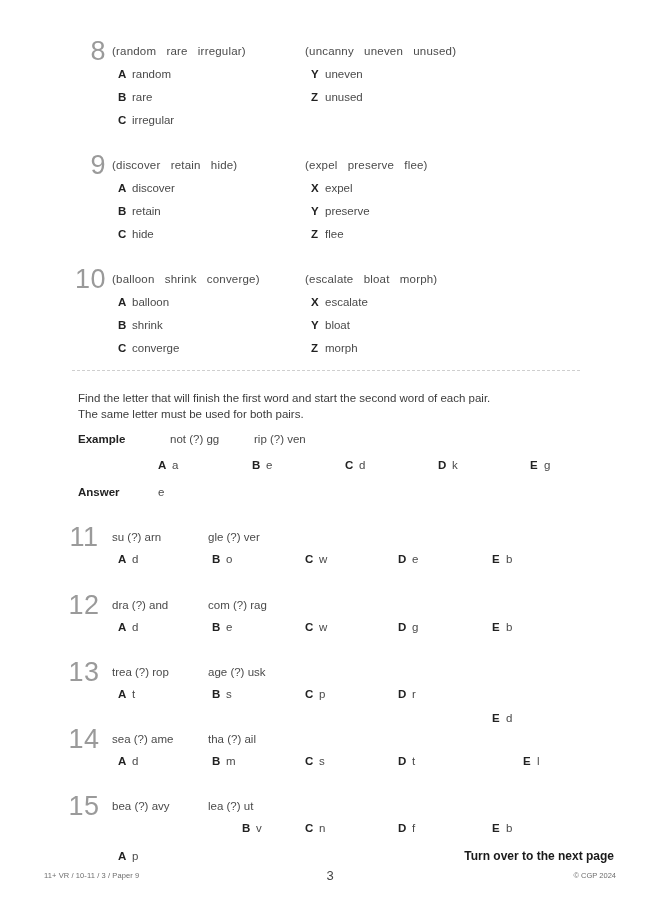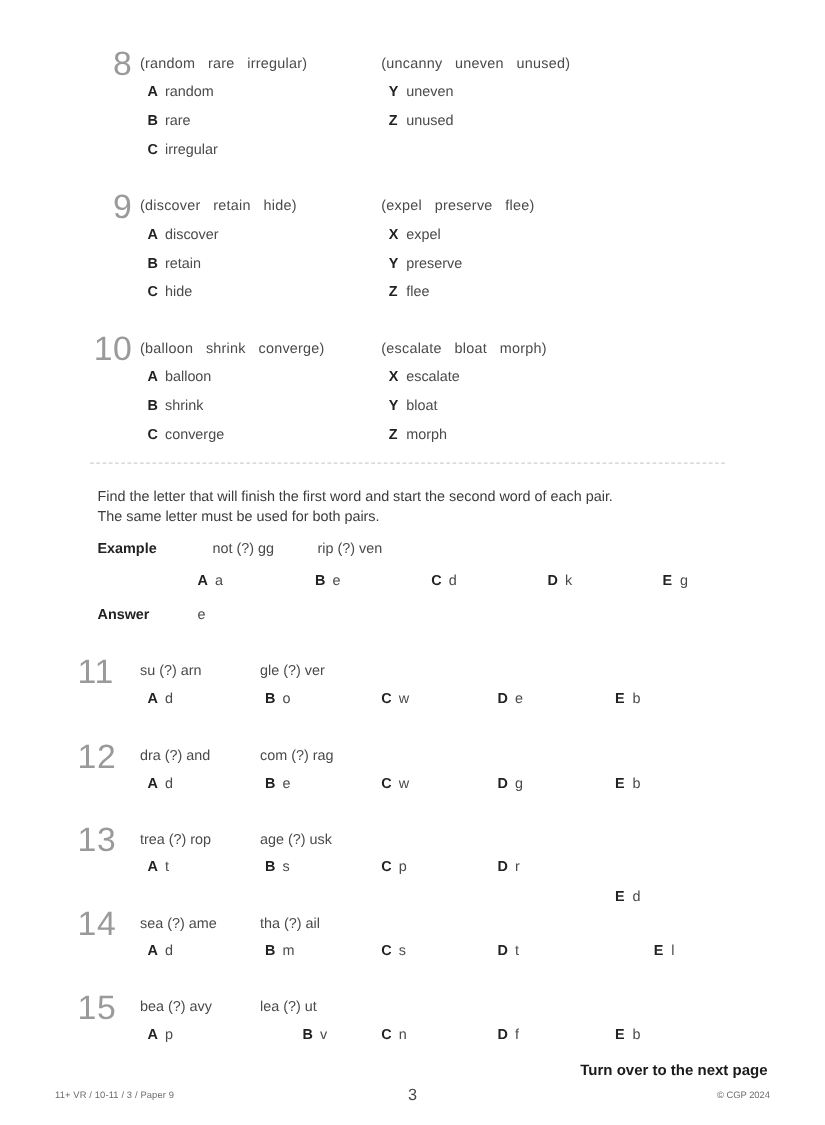--- a/index.html
+++ b/index.html
@@ -126,21 +126,21 @@
   .lblock {
     position: absolute;
     left: 0;
     width: 660px;
   }
   .lnum {
     position: absolute;
     left: 62px;
     top: -7px;
     width: 44px;
-    text-align: left;
+    text-align: center;
     font-size: 27px;
     font-weight: 300;
     color: #9a9a9a;
     letter-spacing: 0.5px;
     line-height: 1;
   }
   .lpair1 { position: absolute; left: 112px; top: 0; font-size: 11.5px; color: #4a4a4a; white-space: pre; }
   .lpair2 { position: absolute; left: 208px; top: 0; font-size: 11.5px; color: #4a4a4a; white-space: pre; }
 
   
@@ -301,21 +301,21 @@
       <span class="opt5" style="left:398px;"><span class="lbl">D</span><span>t</span></span>
       <span class="opt5" style="left:492px;margin-left:31px;"><span class="lbl">E</span><span>l</span></span>
     </div>
   </div>
 
   <div class="lblock" style="top:800px;">
     <div class="lnum">15</div>
     <div class="lpair1">bea (?) avy</div>
     <div class="lpair2">lea (?) ut</div>
     <div class="opt5row" style="top:22px;">
-      <span class="opt5" style="left:118px;"><span class="lbl">A</span><span>p</span></span>
+      <span class="opt5" style="left:118px;margin-top:28px;"><span class="lbl">A</span><span>p</span></span>
       <span class="opt5" style="left:212px;margin-left:30px;"><span class="lbl">B</span><span>v</span></span>
       <span class="opt5" style="left:305px;"><span class="lbl">C</span><span>n</span></span>
       <span class="opt5" style="left:398px;"><span class="lbl">D</span><span>f</span></span>
       <span class="opt5" style="left:492px;"><span class="lbl">E</span><span>b</span></span>
     </div>
   </div>
 
   <div class="turnover">Turn over to the next page</div>
   <div class="foot-left">11+ VR / 10-11 / 3 / Paper 9</div>
   <div class="foot-center">3</div>

